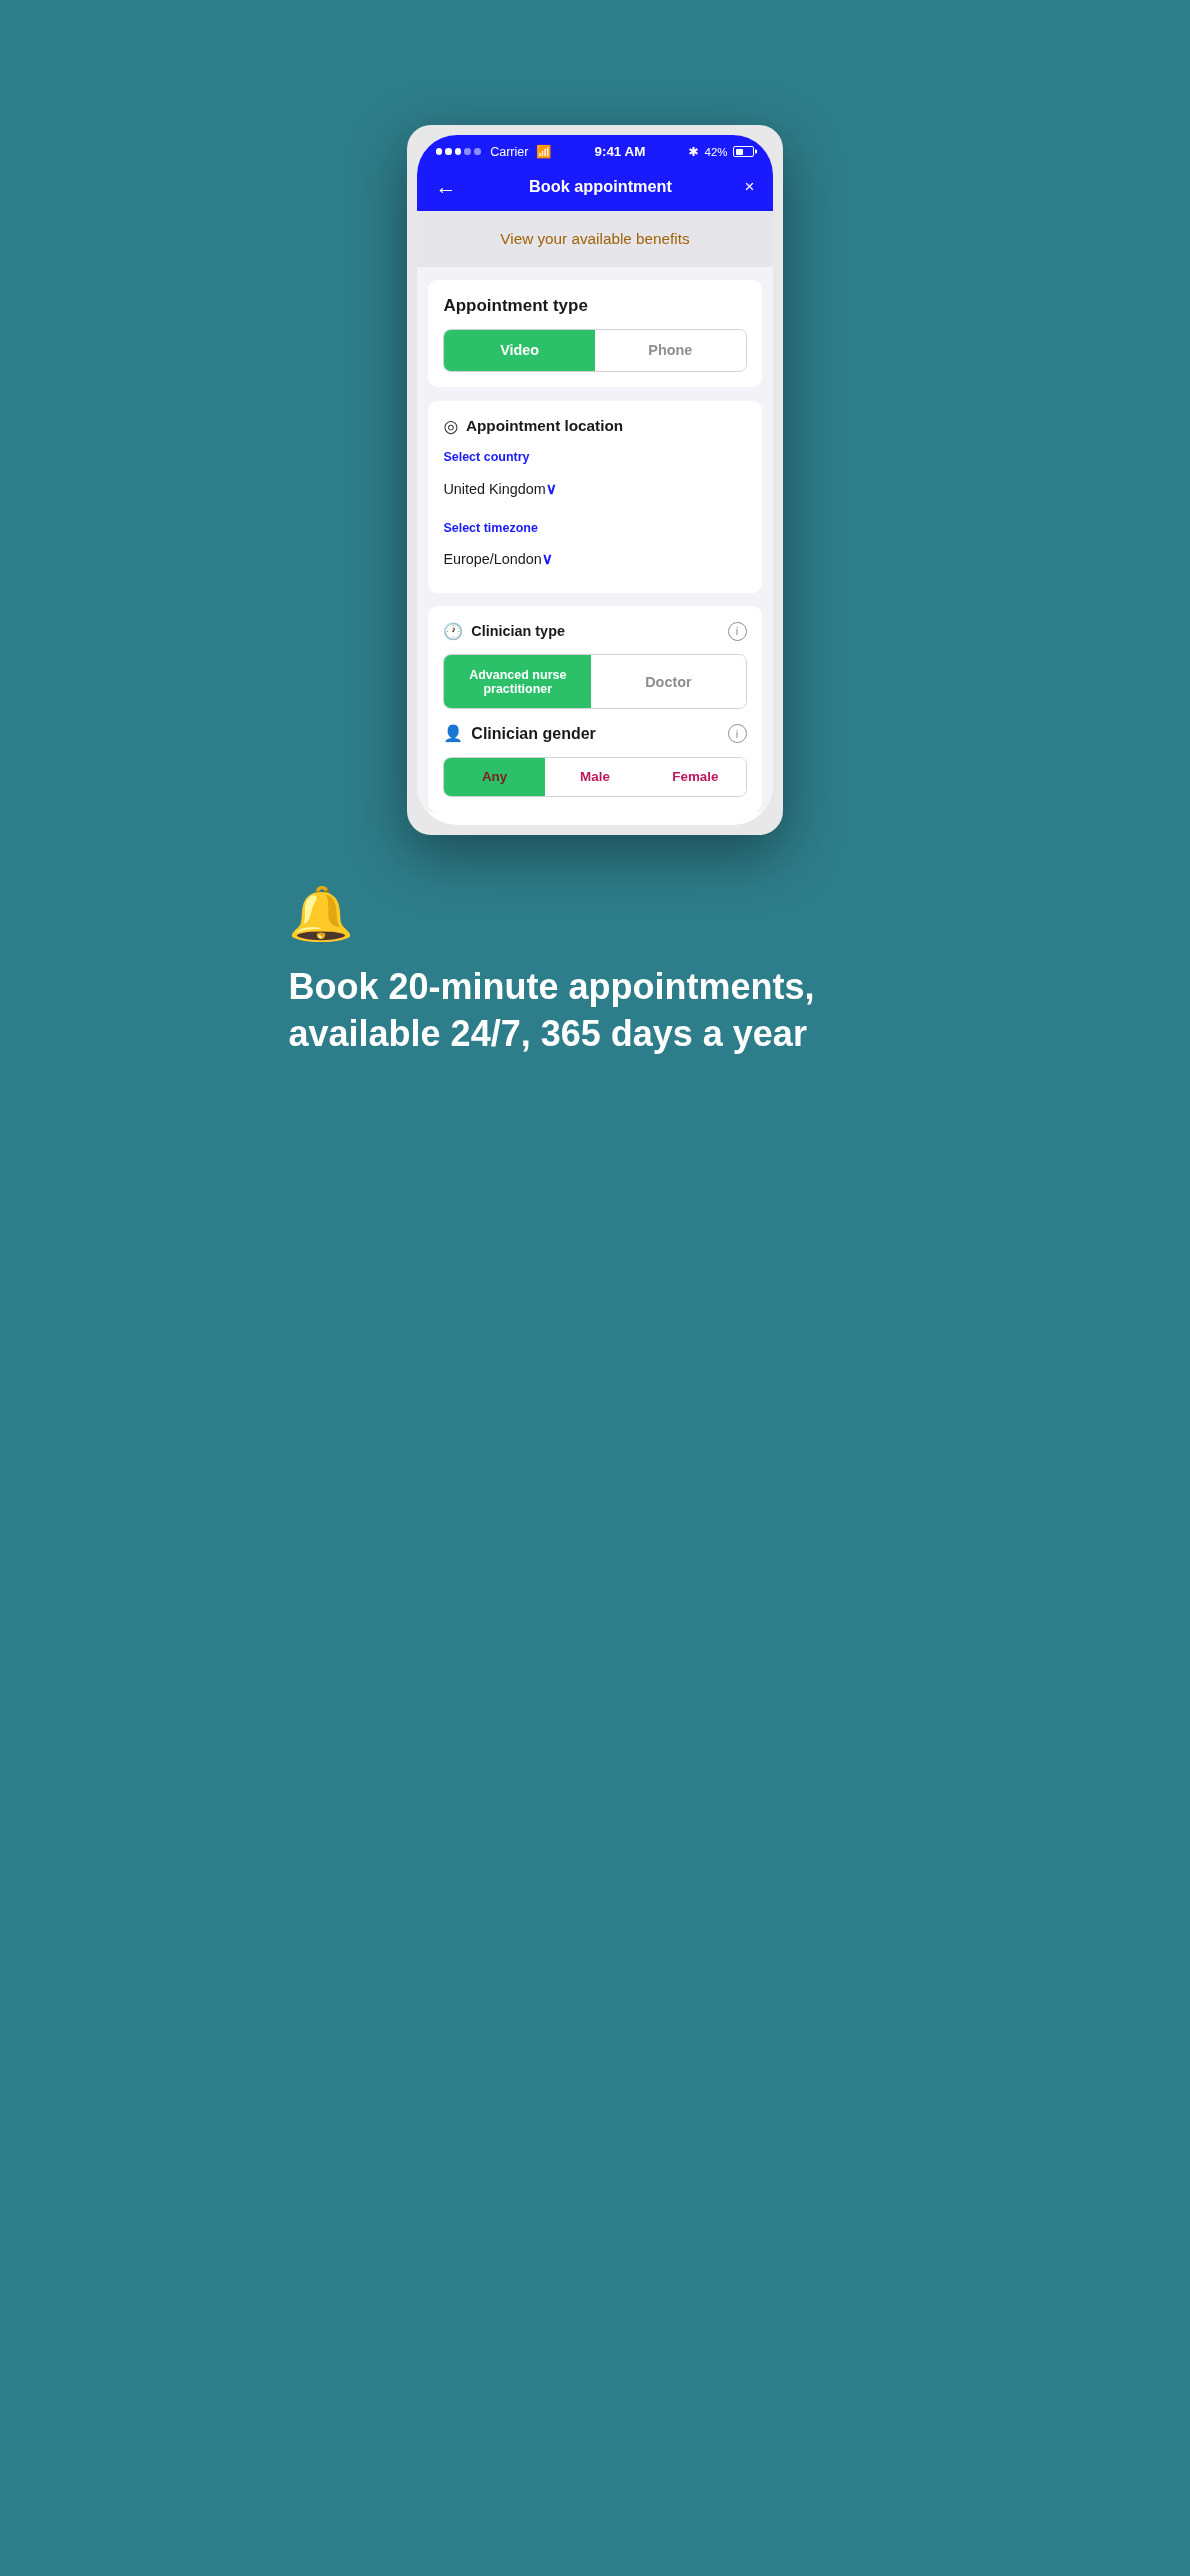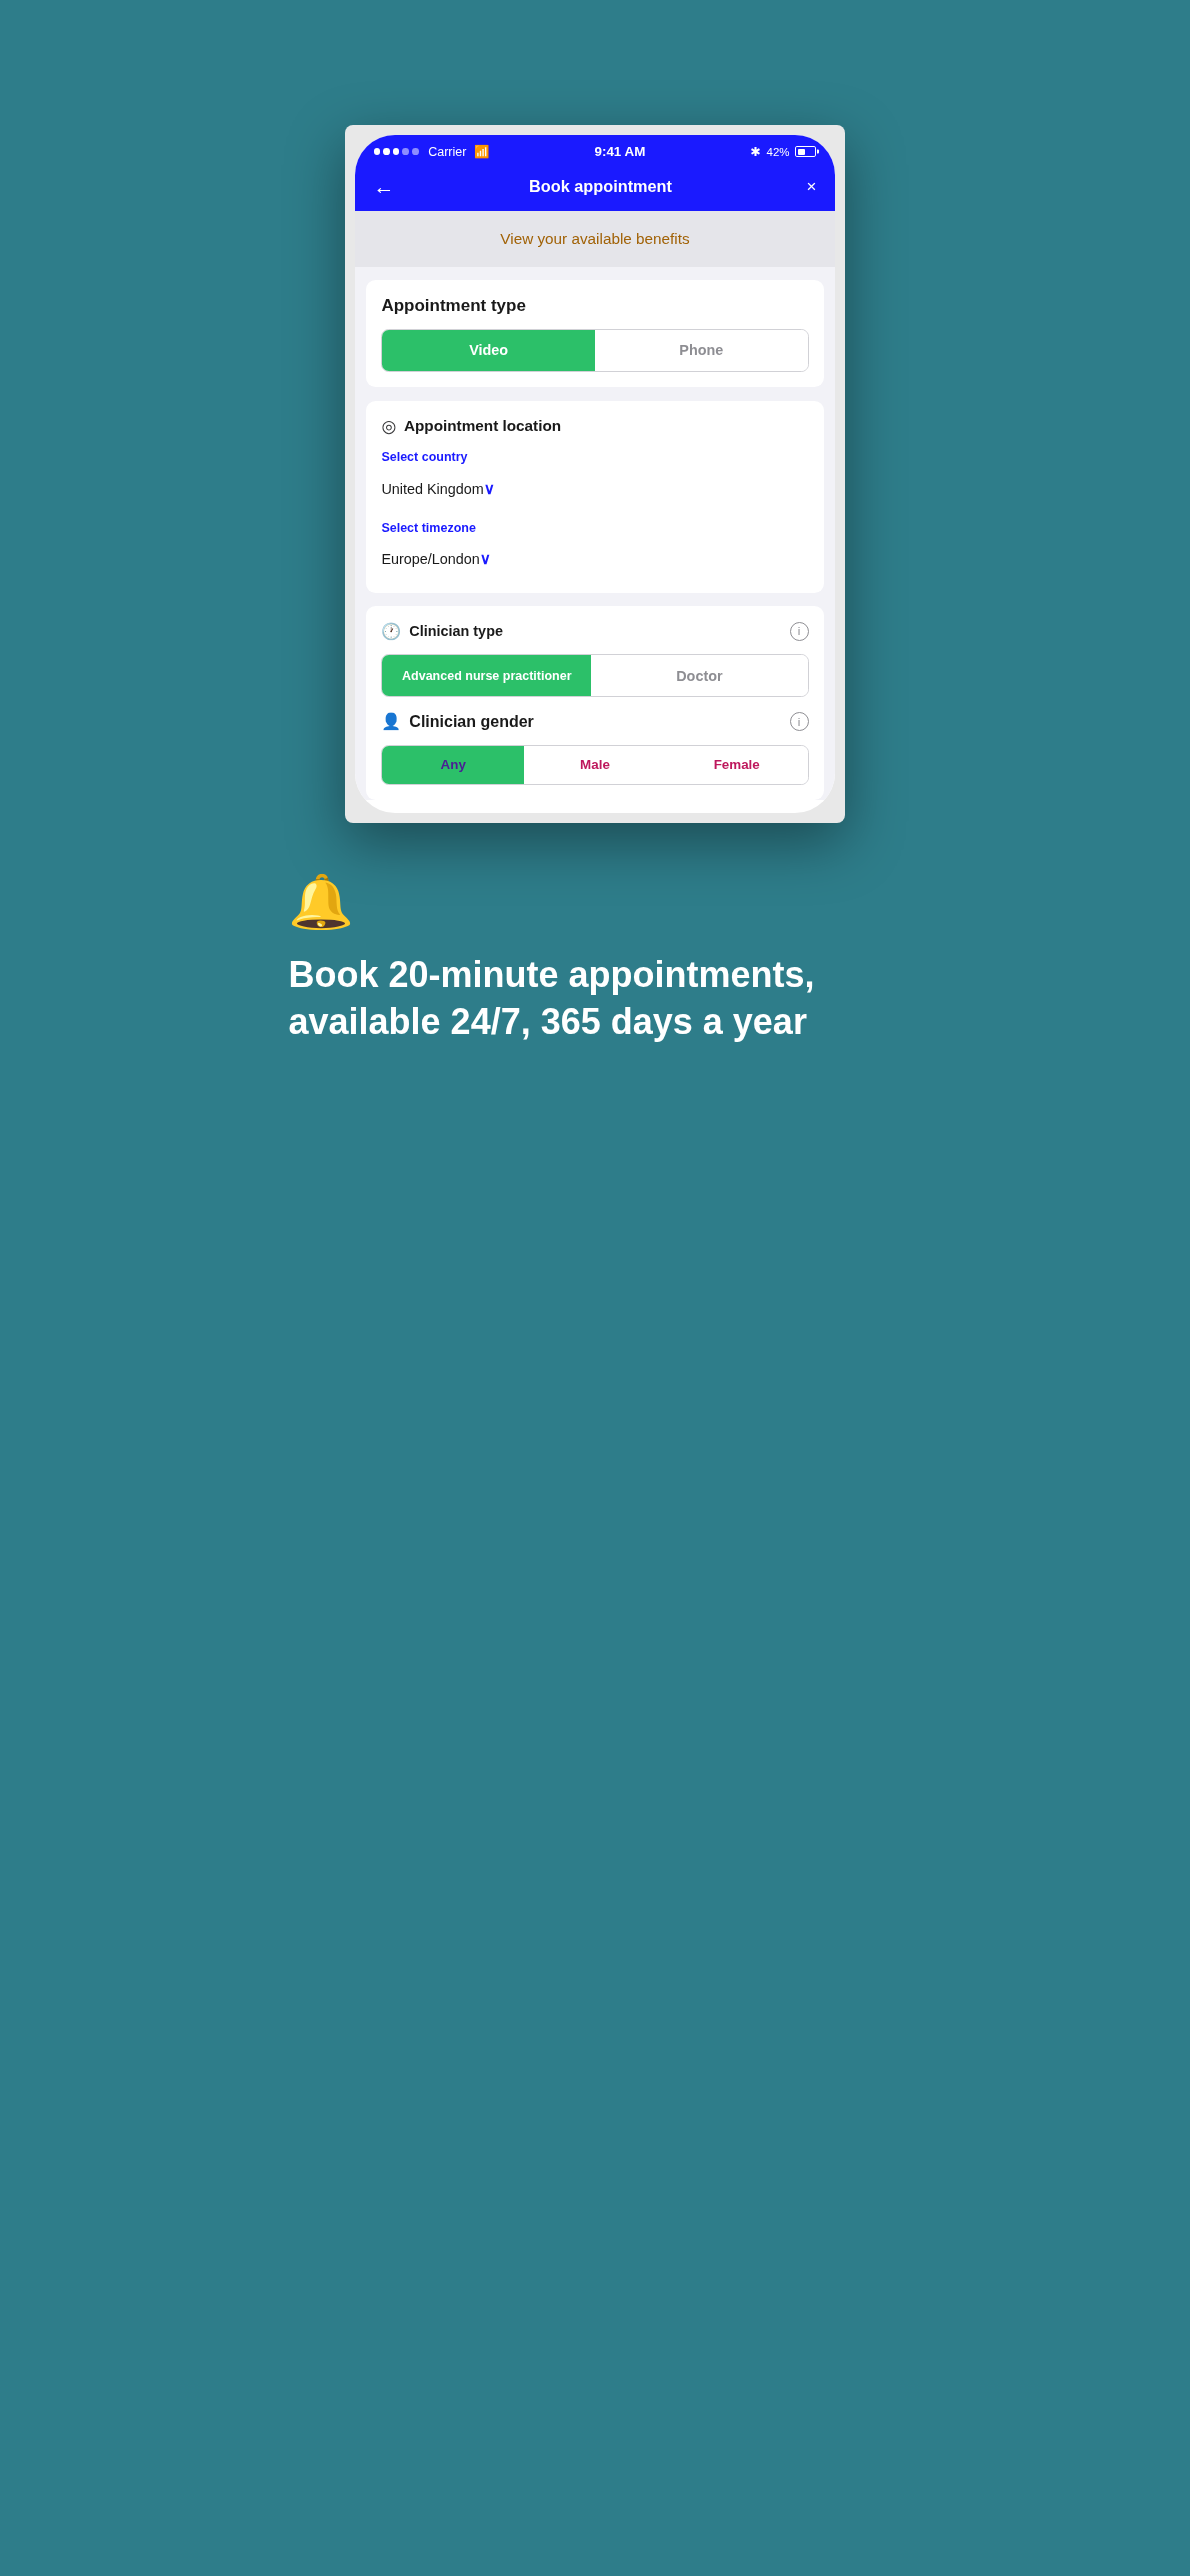--- a/index.html
+++ b/index.html
@@ -11,24 +11,24 @@
       width: 1190px;
       display: flex;
       flex-direction: column;
       align-items: center;
       font-family: -apple-system, BlinkMacSystemFont, 'Helvetica Neue', Arial, sans-serif;
       overflow-x: hidden;
     }
 
     
     .phone-frame {
-      width: 500px;
+      width: 376px;
       margin-top: 125px;
       background: #e8e8e8;
-      border-radius: 8px;
+      border-radius: 24px;
       padding: 9.6px;
       box-shadow: 0 19px 58px rgba(0,0,0,0.4);
     }
 
     .phone-inner {
       border-radius: 40px;
       overflow: hidden;
       background: #fff;
     }
 
@@ -339,21 +339,21 @@
       font-size: 13.4px;
       font-weight: 600;
       border: none;
       cursor: pointer;
       background: #fff;
       color: #be185d;
     }
 
     .gender-btn.active {
       background: #2cc069;
-      color: #4c1d95;
+      color: #7f1d1d;
     }
 
     
     .bottom-section {
       margin-top: 48px;
       padding: 0 77px;
       text-align: left;
       width: 100%;
       max-width: 767px;
     }

